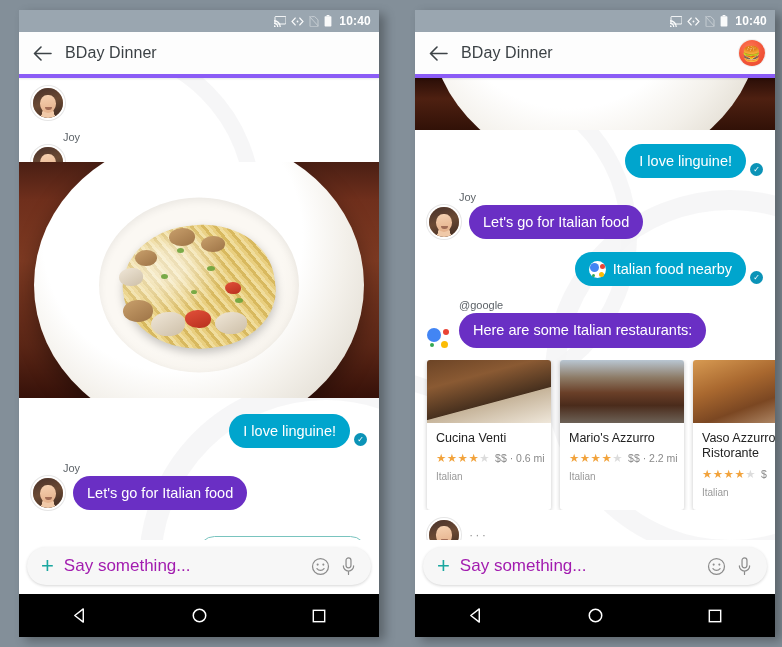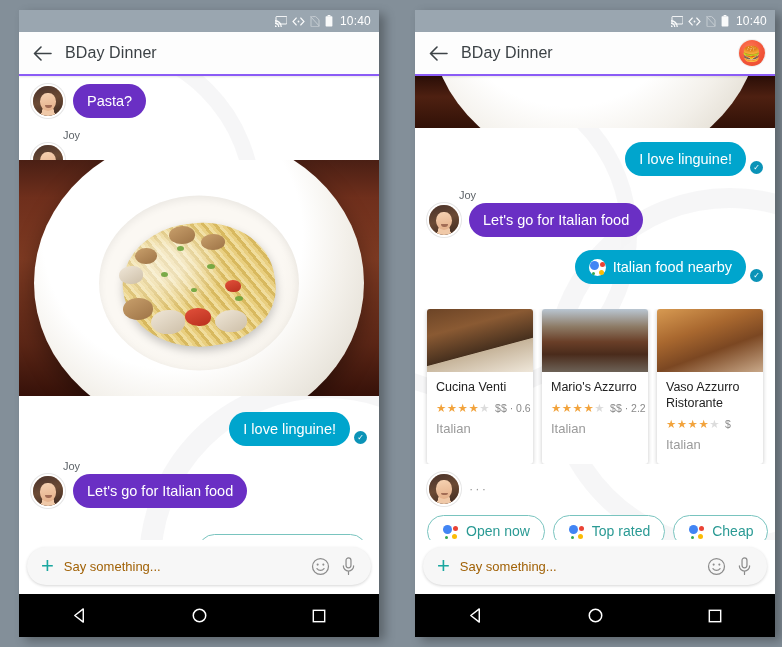--- a/index.html
+++ b/index.html
@@ -24,27 +24,27 @@
   .phone .screen{position:relative;width:100%;height:100%;overflow:hidden;background:#fff;}
 
   
   .statusbar{
     height:22px;background:#9aa6b0;color:#ffffff;
     display:flex;align-items:center;justify-content:flex-end;
     padding-right:8px;gap:5px;font-size:11px;letter-spacing:.2px;
   }
   .sb-icons{display:flex;align-items:center;gap:5px;opacity:.95;}
   .sb-ic{display:block;}
-  .sb-clock{font-size:12px;font-weight:400;color:#fff;padding-left:2px;}
+  .sb-clock{font-size:12px;font-weight:700;color:#fff;padding-left:2px;}
 
   
   .appbar{
     position:relative;height:42px;background:#fdfdfd;
     display:flex;align-items:center;padding:0 10px;
-    border-bottom:2px solid #8b5cf6;
+    border-bottom:4px solid #8b5cf6;
     box-shadow:0 1px 2px rgba(0,0,0,.10);
     z-index:6;
   }
   .back-arrow{width:26px;height:26px;display:flex;align-items:center;justify-content:center;color:#3d4347;cursor:pointer;}
   .appbar-title{font-size:16px;color:#3c4246;margin-left:10px;font-weight:400;letter-spacing:.1px;}
   .appbar-spacer{flex:1;}
   .avatar-burger{
     width:26px;height:26px;border-radius:50%;
     background:radial-gradient(circle at 40% 35%, #ff7a55 0%, #f2563a 55%, #e8472c 100%);
     display:flex;align-items:center;justify-content:center;
@@ -156,21 +156,21 @@
   .chip .assist-dot{margin-right:0;}
 
   
   .composer-wrap{position:absolute;left:0;right:0;bottom:43px;background:#fff;padding:7px 8px 9px 8px;z-index:8;}
   .composer{
     height:38px;border-radius:20px;background:#f7f7f7;
     box-shadow:0 1px 3px rgba(0,0,0,.16);
     display:flex;align-items:center;padding:0 14px;gap:10px;
   }
   .plus{color:#1aa7a0;font-size:22px;line-height:1;font-weight:300;cursor:pointer;}
-  .say{flex:1;color:#a16207;font-size:13px;}
+  .say{flex:1;color:#a21caf;font-size:17px;}
   .cicon{color:#8c8c8c;display:flex;align-items:center;cursor:pointer;}
 
   
   .navbar{
     position:absolute;left:0;right:0;bottom:0;height:43px;background:#000;
     display:flex;align-items:center;justify-content:space-around;z-index:9;
   }
   .navbtn{cursor:pointer;display:flex;align-items:center;justify-content:center;width:60px;height:43px;}
 
   
@@ -179,34 +179,34 @@
     background:linear-gradient(180deg,#2a0e07 0%,#4e2011 40%,#311107 100%);
   }
   .photo-strip .plate2{
     position:absolute;left:50%;top:-206px;transform:translateX(-50%);
     width:330px;height:300px;border-radius:50%;
     background:radial-gradient(ellipse at 42% 34%, #ffffff 0 48%, #f3f0ea 66%, #ded8cc 86%, #cdc6b9 100%);
   }
 
   .rest-scroller{display:flex;gap:9px;padding:0 12px;z-index:3;position:relative;overflow:hidden;}
   .rcard{
-    width:106px;flex:none;background:#fff;border-radius:3px;
+    width:124px;flex:none;background:#fff;border-radius:3px;
     box-shadow:0 1px 4px rgba(0,0,0,.22);overflow:hidden;
   }
   .rcard .thumb{height:63px;width:100%;}
   .thumb-a{background:linear-gradient(165deg,#6c4426 0%,#8a5a33 30%,#47301e 62%,#c6b49a 63%,#efe7da 100%);}
   .thumb-b{background:linear-gradient(180deg,#b9c6d2 0%,#8d7b66 28%,#6a3f28 52%,#4a2b1b 72%,#6d6257 100%);}
   .thumb-c{background:linear-gradient(160deg,#d79a52 0%,#a9682f 35%,#7b4722 62%,#c9a98a 100%);}
   .rcard .rbody{padding:8px 9px 12px 9px;}
   .rname{font-size:12.5px;color:#222;line-height:1.25;margin-bottom:5px;}
   .rmeta{display:flex;align-items:center;gap:5px;margin-bottom:6px;}
   .stars{color:#f2a33c;font-size:11.5px;letter-spacing:.5px;}
   .stars .off{color:#dcdcdc;}
   .rprice{font-size:10.5px;color:#8a8a8a;white-space:nowrap;}
-  .rcat{font-size:13px;color:#9a9a9a;}
+  .rcat{font-size:10px;color:#9a9a9a;}
 
   .typing{display:flex;align-items:center;padding:0 12px;gap:8px;z-index:3;position:relative;}
   .typing .dots{color:#9a9a9a;font-size:13px;letter-spacing:2px;line-height:1;}
 
   .chips-row{display:flex;gap:8px;padding:0 12px;z-index:4;position:relative;overflow:hidden;}
 </style>
 </head>
 <body>
 
 <div class="stage">
@@ -260,21 +260,20 @@
         <div class="wm" style="left:120px;top:300px;width:330px;height:330px;border-width:22px;"></div>
 
         <div style="height:8px;"></div>
 
         <div class="row">
           <div class="mini-av">
               <span class="hair"></span>
               <span class="face"></span>
               <span class="smile"></span>
             </div>
-          <div class="bubble purple">Pasta?</div>
         </div>
 
         <div style="height:11px;"></div>
 
         <div class="sender" style="margin-left:44px;padding:0;">Joy</div>
         <div class="row" style="margin-top:1px;margin-bottom:-17px;">
           <div class="mini-av" style="position:relative;z-index:5;">
               <span class="hair"></span>
               <span class="face"></span>
               <span class="smile"></span>
@@ -452,20 +451,30 @@
                 <i class="y"></i>
                 <i class="g"></i>
               </span>
             <span>Italian food nearby</span>
           </div>
           <span class="tick">✓</span>
         </div>
 
         <div style="height:13px;"></div>
 
+        <div class="sender" style="margin-left:44px;padding:0;">@google</div>
+        <div class="row">
+          <span class="assist-big">
+              <i class="b"></i>
+              <i class="r"></i>
+              <i class="y"></i>
+              <i class="g"></i>
+            </span>
+          <div class="bubble purple">Here are some Italian restaurants:</div>
+        </div>
 
         <div style="height:12px;"></div>
 
         <div class="rest-scroller">
           <div class="rcard">
             <div class="thumb thumb-a"></div>
             <div class="rbody">
               <div class="rname">Cucina Venti</div>
               <div class="rmeta">
                 <span class="stars">★★★★<span class="off">★</span></span>

